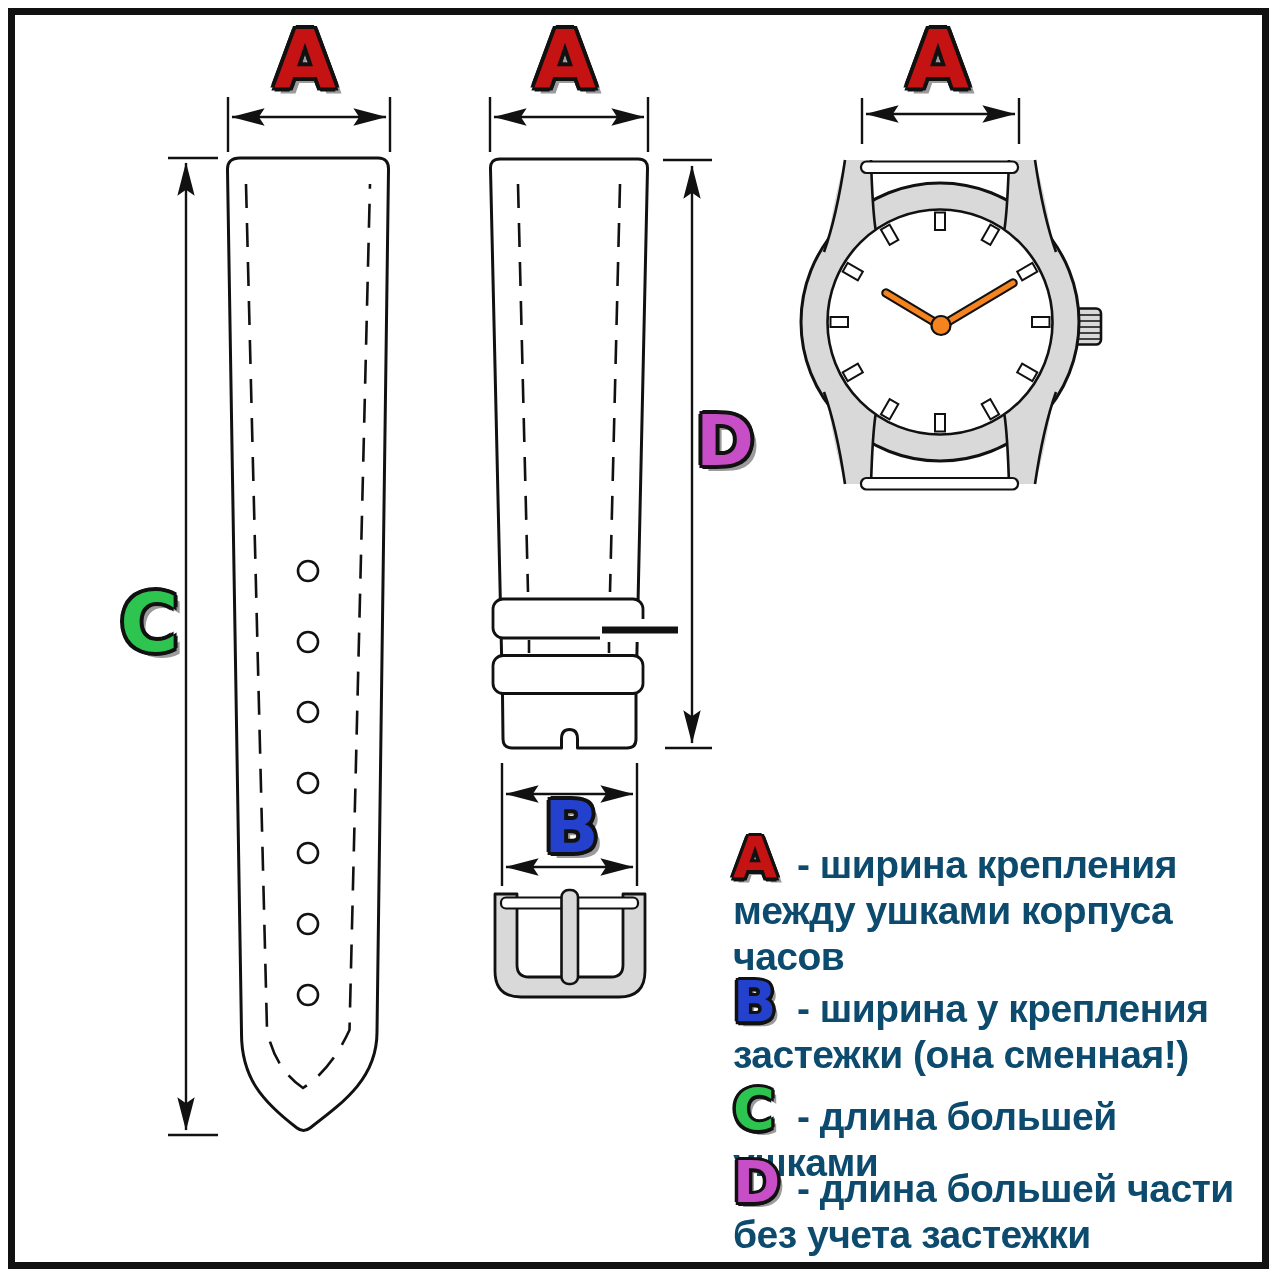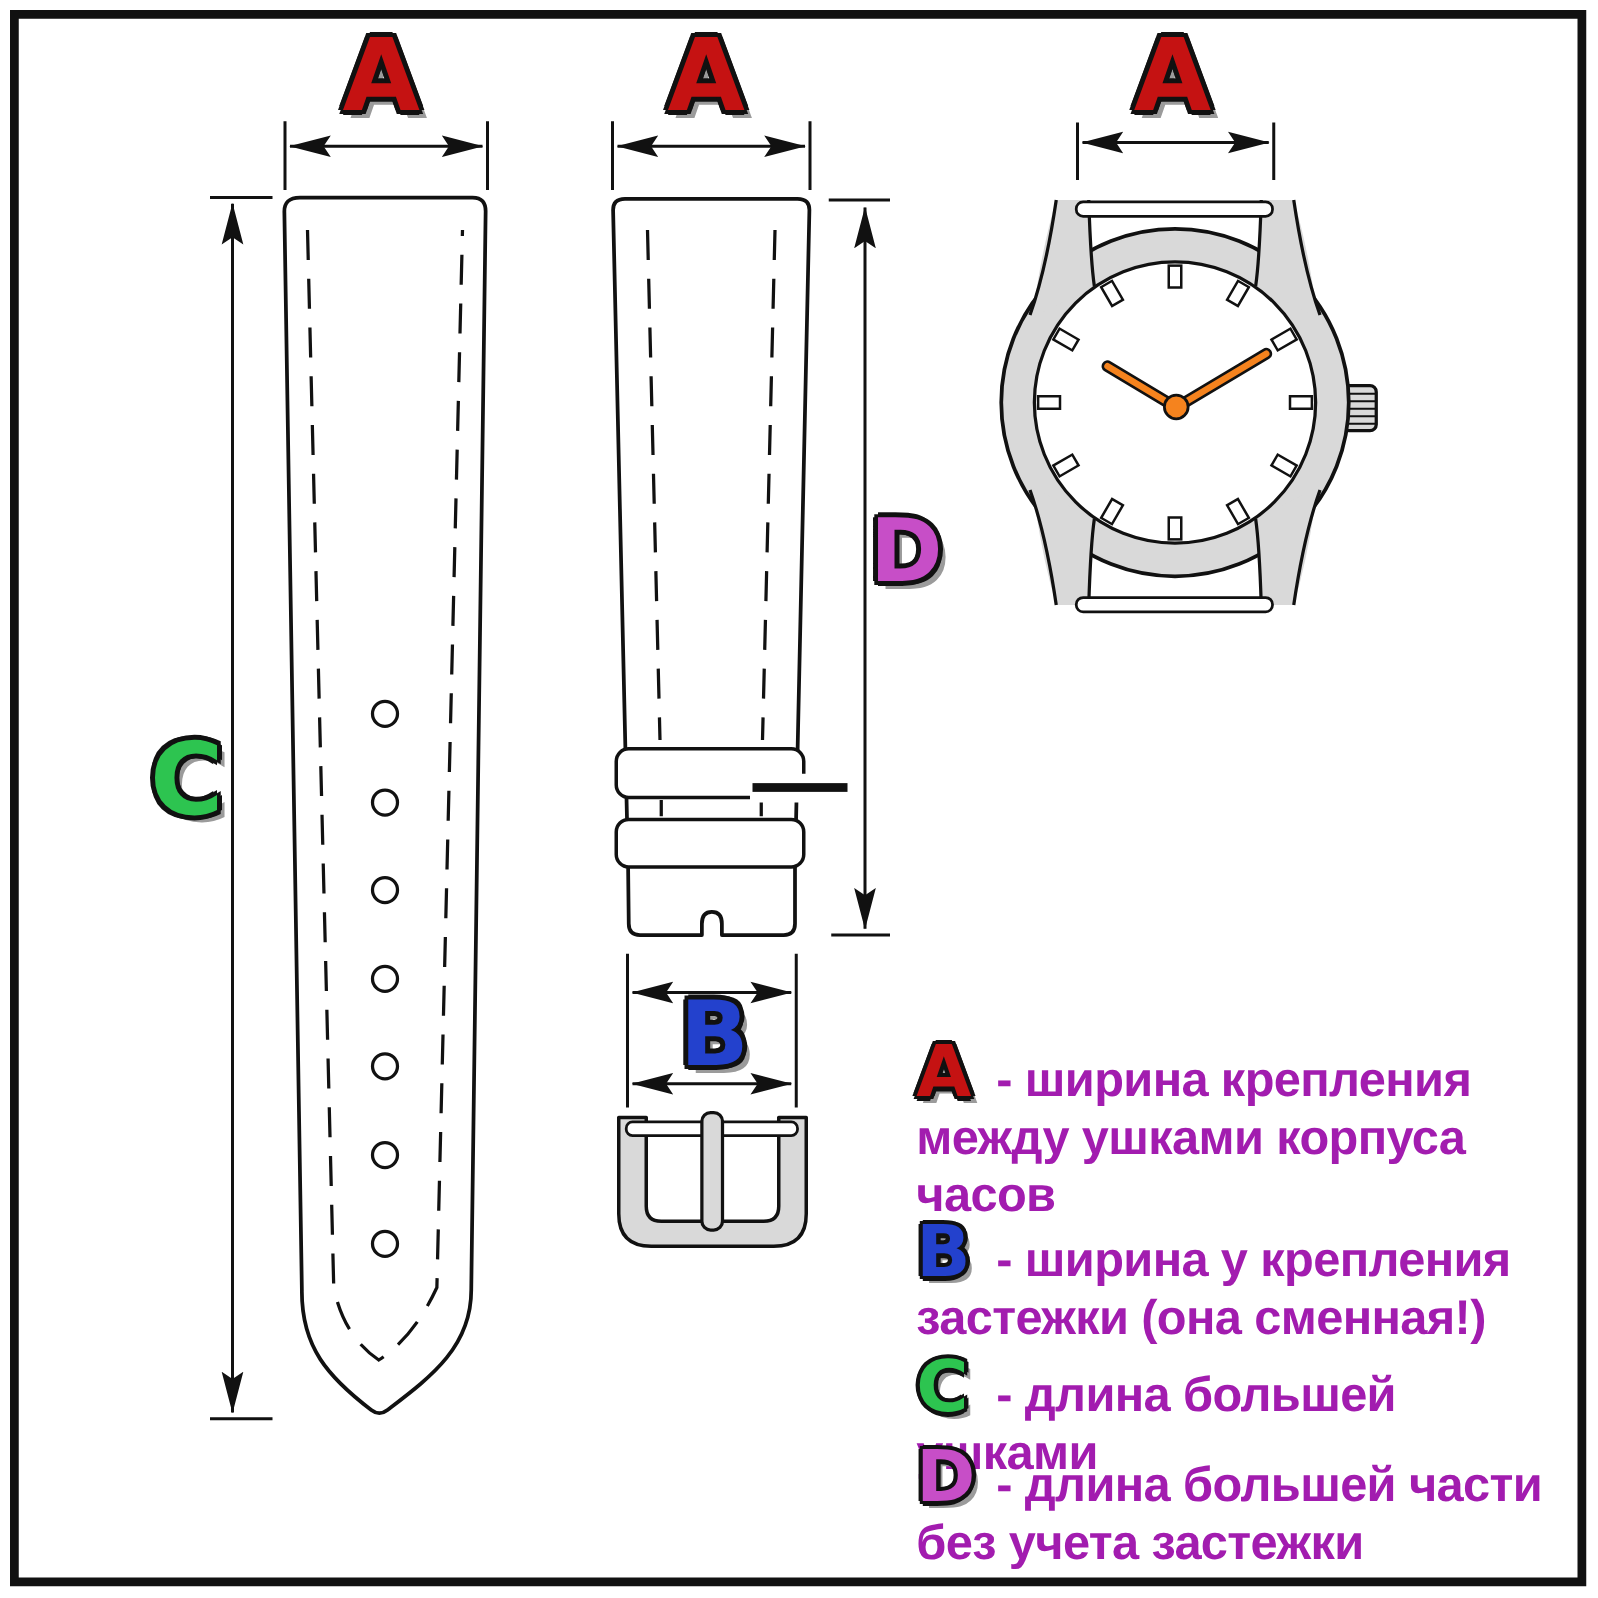--- a/index.html
+++ b/index.html
@@ -24,21 +24,21 @@
   .legend-letter{
     position:absolute;left:0;top:-12px;
     font-family:"DejaVu Sans",sans-serif;font-weight:bold;
     font-size:57px;line-height:1;
     text-shadow:
       3.5px 0 0 #111,-3.5px 0 0 #111,0 3.5px 0 #111,0 -3.5px 0 #111,
       2.5px 2.5px 0 #111,-2.5px 2.5px 0 #111,2.5px -2.5px 0 #111,-2.5px -2.5px 0 #111,
       5px 5px 0 #9b9b9b;
   }
   .legend-text{
-    margin:0;font-weight:bold;font-size:39px;line-height:46px;color:#a21caf;
+    margin:0;font-weight:bold;font-size:39px;line-height:46px;color:#0c4a6e;
     text-indent:64px;letter-spacing:-0.5px;
   }
 </style>
 </head>
 <body>
 
 <div class="canvas">
   <div class="frame"></div>
 
   <svg class="art" viewBox="0 0 1278 1278">

